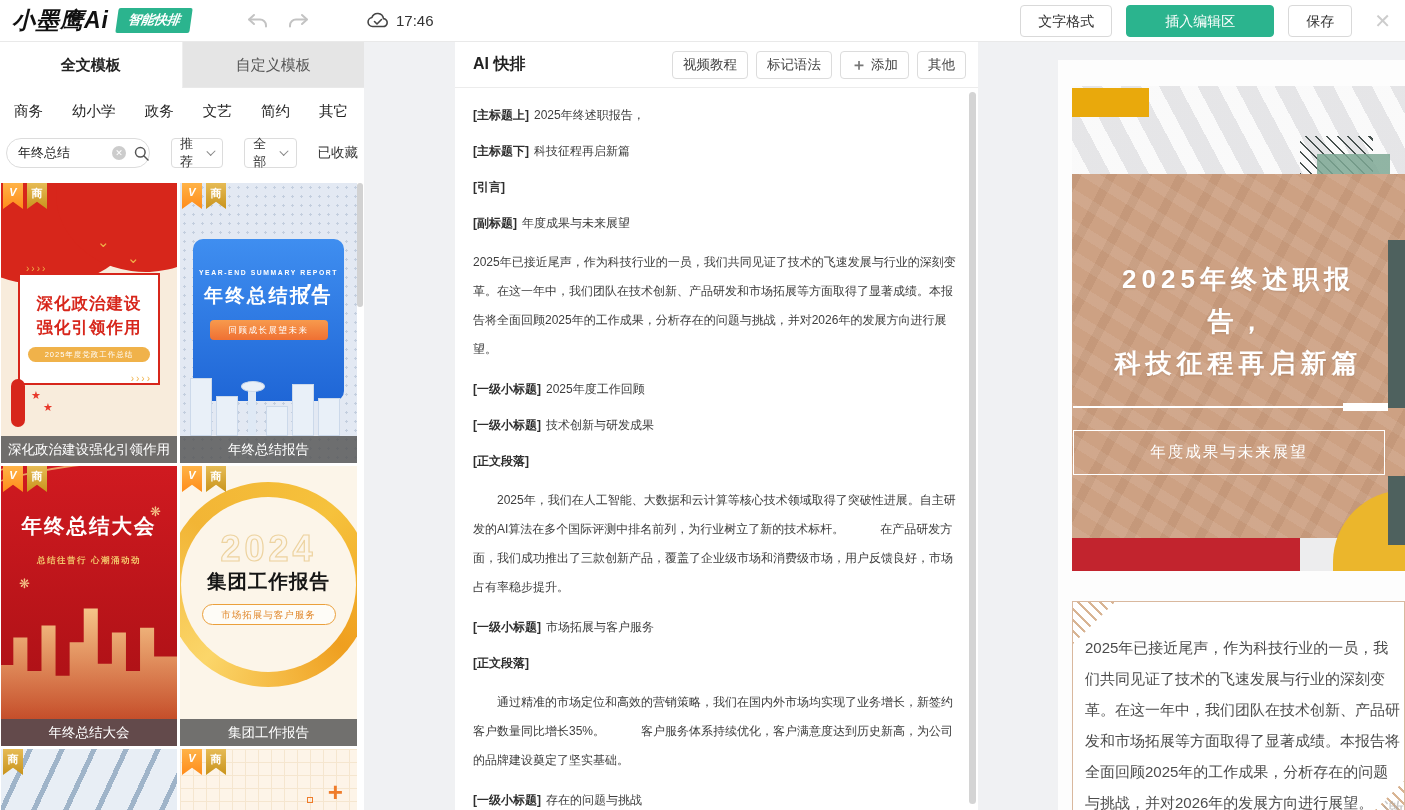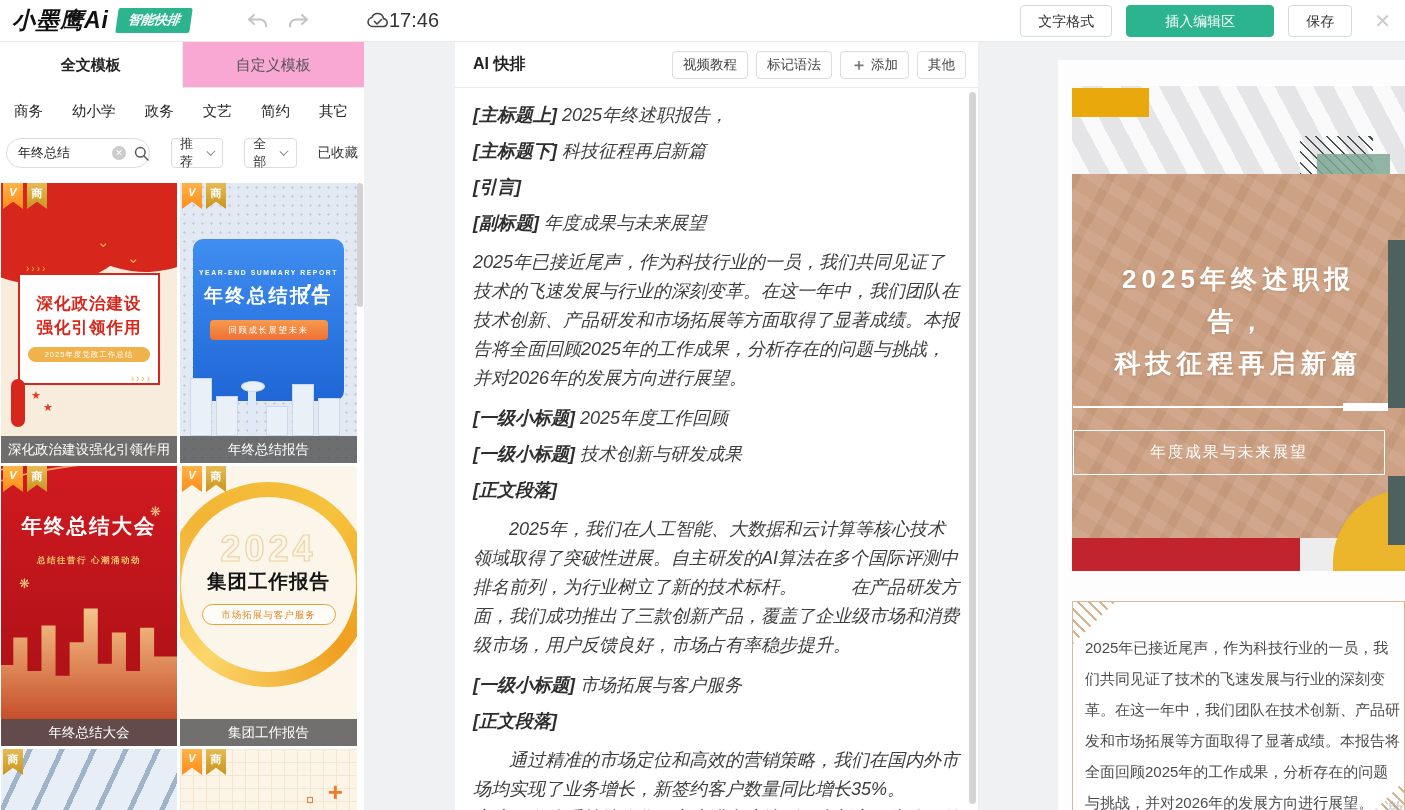--- a/index.html
+++ b/index.html
@@ -8,33 +8,33 @@
 
   
   .hdr { position:absolute; left:0; top:0; width:1405px; height:42px; background:#fff;
     border-bottom:1px solid #e9e9e9; display:flex; align-items:center; }
   .logo { display:flex; align-items:center; margin-left:12px; }
   .logo-text { font-size:23px; font-weight:900; font-style:italic; color:#111; letter-spacing:1px; }
   .logo-badge { margin-left:8px; background:#2bb48e; color:#fff; font-size:13px; font-weight:bold;
     font-style:italic; padding:3px 11px 4px; transform:skewX(-8deg); border-radius:2px; }
   .hist { display:flex; gap:18px; margin-left:56px; }
   .hist svg { cursor:pointer; }
-  .cloudbox { display:flex; align-items:center; margin-left:58px; font-size:20px; color:#333; }
+  .cloudbox { display:flex; align-items:center; gap:7px; margin-left:58px; font-size:15px; color:#333; }
   .hdr-right { margin-left:auto; display:flex; align-items:center; gap:14px; margin-right:14px; }
   .btn { height:32px; line-height:30px; padding:0 17px; border:1px solid #d9d9d9; border-radius:4px;
     background:#fff; font-size:14px; color:#333; cursor:pointer; }
   .btn-green { background:#2bb48e; border-color:#2bb48e; color:#fff; padding:0 38px; }
   .close-x { font-size:20px; color:#ccc; cursor:pointer; margin-left:8px; }
 
   
   .sidebar { position:absolute; left:0; top:42px; width:364px; height:768px; background:#fff; }
   .tabs { display:flex; height:46px; }
   .tab { flex:1; text-align:center; line-height:46px; font-size:15px; cursor:pointer; }
   .tab.on { background:#fff; color:#222; font-weight:bold; }
-  .tab.off { background:#f9a8d4; color:#555; border-bottom:1px solid #e9e9e9; border-left:1px solid #eee; }
+  .tab.off { background:#e5e5e5; color:#555; border-bottom:1px solid #e9e9e9; border-left:1px solid #eee; }
   .cats { display:flex; justify-content:space-between; padding:14px 16px 6px 14px; font-size:14.5px; color:#222; }
   .cats span { cursor:pointer; }
   .srow { display:flex; align-items:center; padding:11px 6px 0 6px; gap:21px; }
   .sbox { position:relative; width:158px; height:30px; border:1px solid #dcdcdc; border-radius:16px;
     display:flex; align-items:center; }
   .sbox input { border:0; outline:0; background:transparent; font-size:13px; color:#222;
     margin-left:11px; width:94px; font-family:"Liberation Sans",sans-serif; }
   .clear-c { width:14px; height:14px; border-radius:50%; background:#ccc; color:#fff; font-size:9px;
     line-height:14px; text-align:center; cursor:pointer; }
   .mag { margin-left:8px; cursor:pointer; display:flex; }
@@ -129,21 +129,21 @@
 
   
   .editor { position:absolute; left:455px; top:42px; width:523px; height:768px; background:#fff; }
   .ed-hd { height:46px; border-bottom:1px solid #ececec; display:flex; align-items:center; padding:0 12px 0 18px; }
   .ed-title { font-size:16px; font-weight:bold; color:#222; }
   .ed-btns { margin-left:auto; display:flex; gap:8px; }
   .sbtn { height:28px; border:1px solid #dcdcdc; border-radius:4px; background:#fff; color:#444;
     font-size:13.5px; padding:0 10px; display:flex; align-items:center; gap:4px; cursor:pointer; }
   .plus-g { color:#777; font-size:16px; font-weight:bold; line-height:1; }
   .ed-body { position:absolute; left:0; right:12px; top:46px; bottom:0; overflow:hidden; padding:2px 6px 0 18px; }
-  .doc-line { margin:14px 0; font-size:18px; color:#3d3d3d; line-height:22px;font-style:italic; }
+  .doc-line { margin:14px 0; font-size:12px; color:#3d3d3d; line-height:22px; }
   .doc-line b { color:#2e2e2e; margin-right:5px; }
   .doc-para { line-height:29px; margin:10px 0; }
   .ed-scroll { position:absolute; right:2px; top:50px; width:7px; height:712px; background:#d4d4d4; border-radius:4px; }
 
   
   .rpanel { position:absolute; left:1058px; top:60px; width:347px; height:768px; background:#fdfdfd; }
   .poster { position:absolute; left:14px; top:26px; width:333px; height:485px; overflow:hidden; background:#ededee; }
   .p-top { position:absolute; left:0; top:0; width:333px; height:88px; background:#ededee;
     background-image:repeating-linear-gradient(62deg,rgba(255,255,255,.7) 0 16px,rgba(223,223,226,.55) 16px 34px); }
   .p-goldrect { position:absolute; left:0; top:2px; width:77px; height:29px; background:#e9a90c; }

